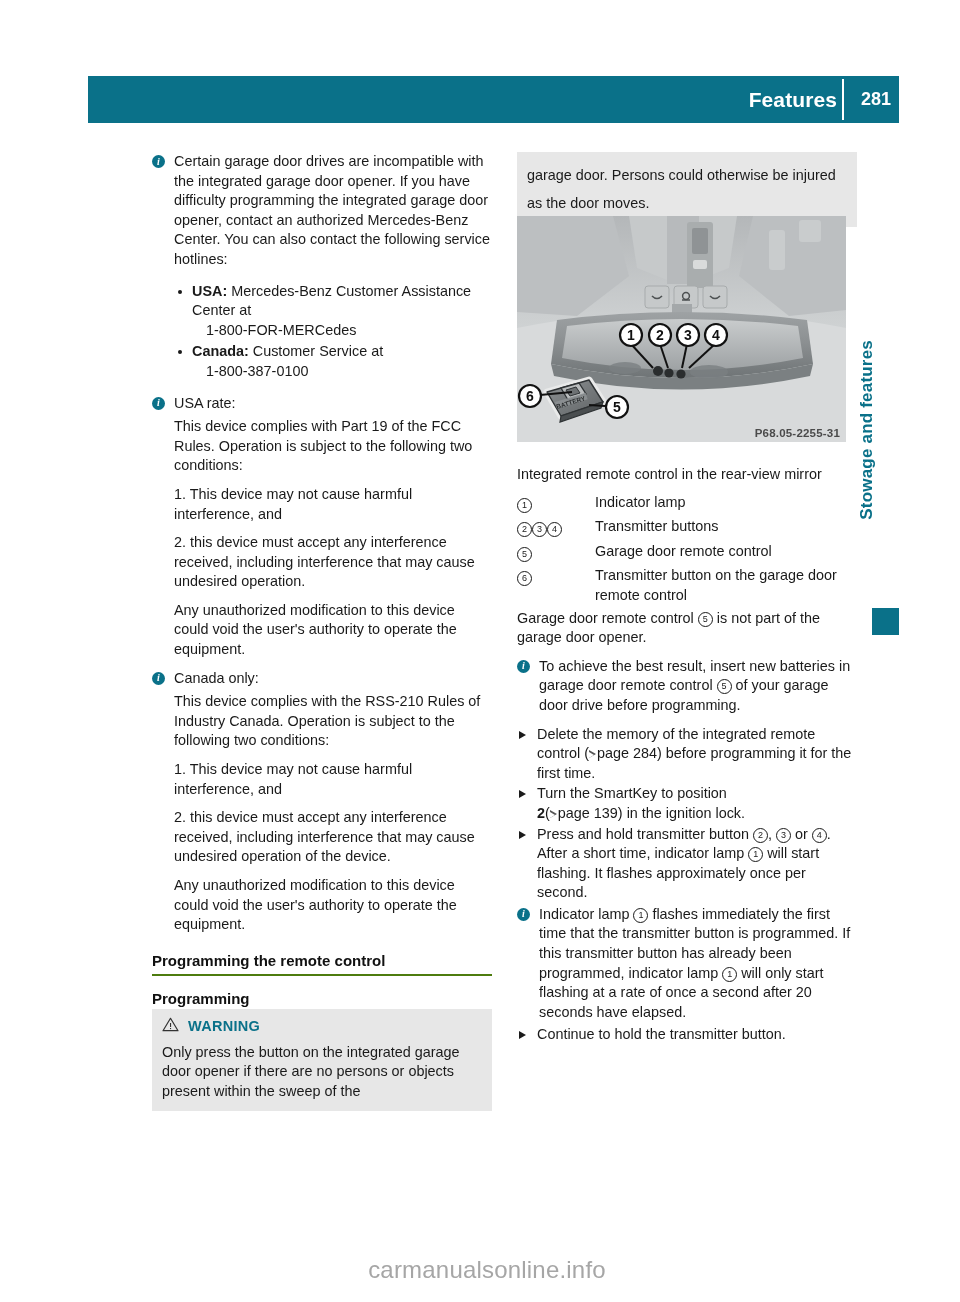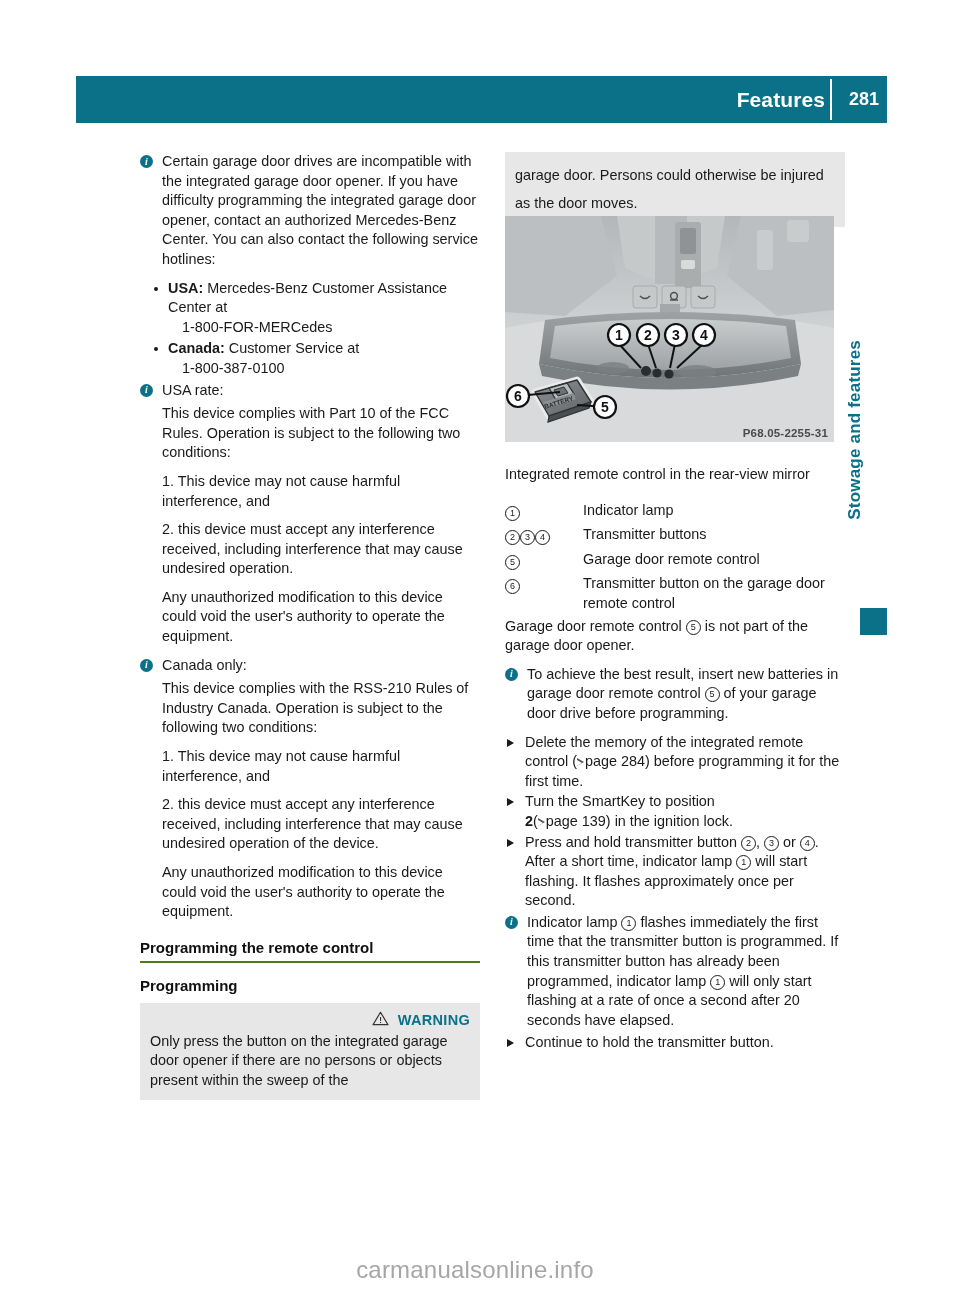--- a/index.html
+++ b/index.html
@@ -4,21 +4,21 @@
 <style>
   html,body{margin:0;padding:0;}
   body{
     width:960px;height:1302px;
     background:#ffffff;
     font-family:"Liberation Sans","DejaVu Sans",sans-serif;
     color:#1a1a1a;
     position:relative;
     overflow:hidden;
   }
-  .page{position:absolute;left:0;top:0;width:768px;height:1302px;padding-left:36px;}
+  .page{position:absolute;left:12px;top:0;width:768px;height:1302px;padding-left:36px;}
 
   
   .header-bar{
     position:absolute;left:76px;top:76px;width:811px;height:47px;
     background:#0a7189;
   }
   .header-title{
     position:absolute;right:62px;top:0;height:47px;
     display:flex;align-items:center;justify-content:flex-end;
     color:#ffffff;font-size:21px;font-weight:bold;letter-spacing:.1px;
@@ -47,41 +47,41 @@
     position:absolute;left:0;top:3px;
     width:13px;height:13px;border-radius:50%;
     background:#0a7189;color:#fff;
     font-size:10px;font-weight:bold;font-style:italic;
     display:flex;align-items:center;justify-content:center;
     line-height:1;font-family:"Liberation Serif",serif;
   }
   .note-body{display:block;}
 
   
-  .dotlist{margin:0;padding:0;list-style:none;}
+  .dotlist{margin:12px;padding:0;list-style:none;}
   .dotlist li{position:relative;padding-left:28px;margin-bottom:2px;}
   .dotlist li:before{
     content:"";position:absolute;left:14px;top:8px;
     width:4px;height:4px;border-radius:50%;background:#1a1a1a;
   }
   .ind{display:block;padding-left:14px;}
 
   .ptxt{margin-left:22px;}
 
   
   .h-rule{
     font-size:15px;font-weight:bold;color:#111;
     padding-bottom:4px;border-bottom:2px solid #4d7c0f;
     margin-top:16px;margin-bottom:13px;
   }
-  .h-sub{font-size:15px;font-weight:bold;color:#111;margin-bottom:7px;}
+  .h-sub{font-size:15px;font-weight:bold;color:#111;}
 
   
   .warnbox{background:#e7e7e7;padding:8px 10px 10px 10px;}
-  .warn-head{display:flex;align-items:center;gap:9px;justify-content:flex-end;}
+  .warn-head{display:flex;align-items:center;gap:9px;margin-bottom:5px;}
   .warn-title{color:#0a7189;font-size:14.5px;font-weight:bold;letter-spacing:.3px;}
   .warn-text{font-size:14.4px;line-height:19.6px;color:#1a1a1a;}
   .warn-cont{background:#e7e7e7;padding:9px 10px 10px 10px;font-size:14.4px;line-height:28px;}
 
   
   .step{position:relative;padding-left:20px;margin-bottom:1px;}
   .step:before{
     content:"";position:absolute;left:2px;top:6px;
     width:0;height:0;border-left:7px solid #1a1a1a;
     border-top:4.5px solid transparent;border-bottom:4.5px solid transparent;
@@ -101,21 +101,21 @@
   .prefw:before{
     content:"";position:absolute;left:0;top:0;
     border-left:7px solid #555;border-top:4.5px solid transparent;border-bottom:4.5px solid transparent;
   }
   .prefw:after{
     content:"";position:absolute;left:0;top:1.6px;
     border-left:5px solid #fff;border-top:3.2px solid transparent;border-bottom:3.2px solid transparent;
   }
 
   
-  .legend-cap{margin-bottom:16px;}
+  .legend-cap{margin-bottom:8px;}
   .legend{width:100%;border-collapse:collapse;}
   .legend td{vertical-align:top;padding:0 0 3px 0;font-size:14.4px;line-height:19.6px;}
   .legend td.k{width:78px;white-space:nowrap;padding-top:2px;}
 
   
   .figure{position:absolute;left:505px;top:216px;width:329px;height:226px;background:#d8dadb;}
   .figcode{
     position:absolute;right:6px;bottom:3px;color:#4b4b4b;
     font-size:11.5px;font-weight:bold;letter-spacing:.2px;
     font-family:"Liberation Sans",sans-serif;
@@ -167,21 +167,21 @@
         <b>Canada:</b>
         <span>Customer Service at</span>
         <span class="ind">1-800-387-0100</span>
       </li>
     </ul>
 
     <div class="note" style="margin-bottom:4px;">
       <span class="iicon">i</span>
       <span class="note-body">USA rate:</span>
     </div>
-    <p class="ptxt blk">This device complies with Part 10 of the FCC Rules. Operation is subject to the following two conditions:</p>
+    <p class="ptxt blk">This device complies with Part 19 of the FCC Rules. Operation is subject to the following two conditions:</p>
     <p class="ptxt blk">1. This device may not cause harmful interference, and</p>
     <p class="ptxt blk">2. this device must accept any interference received, including interference that may cause undesired operation.</p>
     <p class="ptxt blk">Any unauthorized modification to this device could void the user's authority to operate the equipment.</p>
 
     <div class="note" style="margin-top:5px;margin-bottom:4px;">
       <span class="iicon">i</span>
       <span class="note-body">Canada only:</span>
     </div>
     <p class="ptxt blk">This device complies with the RSS-210 Rules of Industry Canada. Operation is subject to the following two conditions:</p>
     <p class="ptxt blk">1. This device may not cause harmful interference, and</p>

